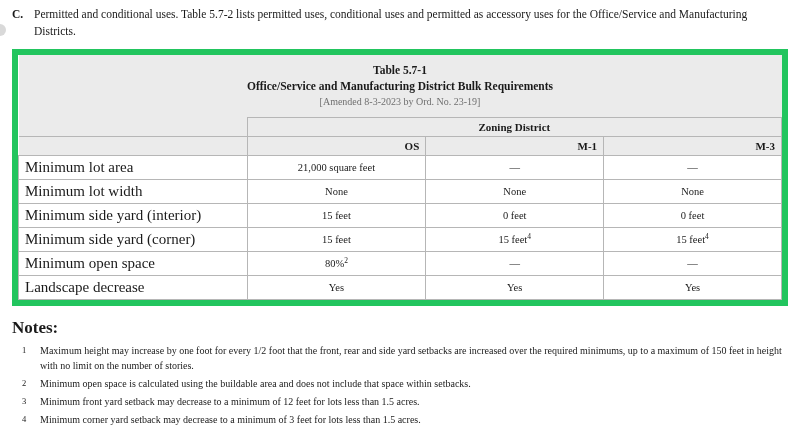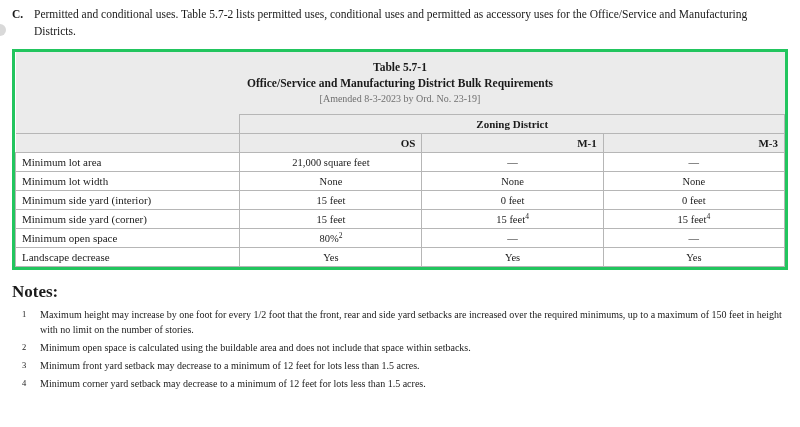--- a/index.html
+++ b/index.html
@@ -48,21 +48,21 @@
     font-size: 11.5px;
   }
   .intro-text {
     flex: 1 1 auto;
     text-align: left;
   }
 
   
   .table-wrap {
     margin: 10px 12px 0 12px;
-    border: 3px solid #22c55e;
+    border: 6px solid #22c55e;
     background: #ffffff;
   }
   table.bulk {
     border-collapse: collapse;
     width: 100%;
     font-size: 10.5px;
   }
   table.bulk td, table.bulk th {
     border: 1px solid #b6b6b6;
     padding: 3px 6px;
@@ -101,21 +101,21 @@
     border-top: none !important;
   }
   .col-head {
     background: #ebebeb;
     text-align: right;
     font-weight: bold;
     font-size: 11px;
   }
   .row-label {
     text-align: left;
-    font-size: 11px;
+    font-size: 15px;
     white-space: nowrap;
   }
   .val {
     text-align: center;
     font-size: 10.5px;
   }
   sup {
     font-size: 7.5px;
     vertical-align: super;
     line-height: 0;
@@ -232,17 +232,17 @@
     <div class="note-row">
       <div class="note-num">2</div>
       <div class="note-text">Minimum open space is calculated using the buildable area and does not include that space within setbacks.</div>
     </div>
     <div class="note-row">
       <div class="note-num">3</div>
       <div class="note-text">Minimum front yard setback may decrease to a minimum of 12 feet for lots less than 1.5 acres.</div>
     </div>
     <div class="note-row">
       <div class="note-num">4</div>
-      <div class="note-text">Minimum corner yard setback may decrease to a minimum of 12 feet for lots less than 1.5 acres.</div>
+      <div class="note-text">Minimum corner yard setback may decrease to a minimum of 3 feet for lots less than 1.5 acres.</div>
     </div>
   </div>
 
 </div>
 
 </body></html>

